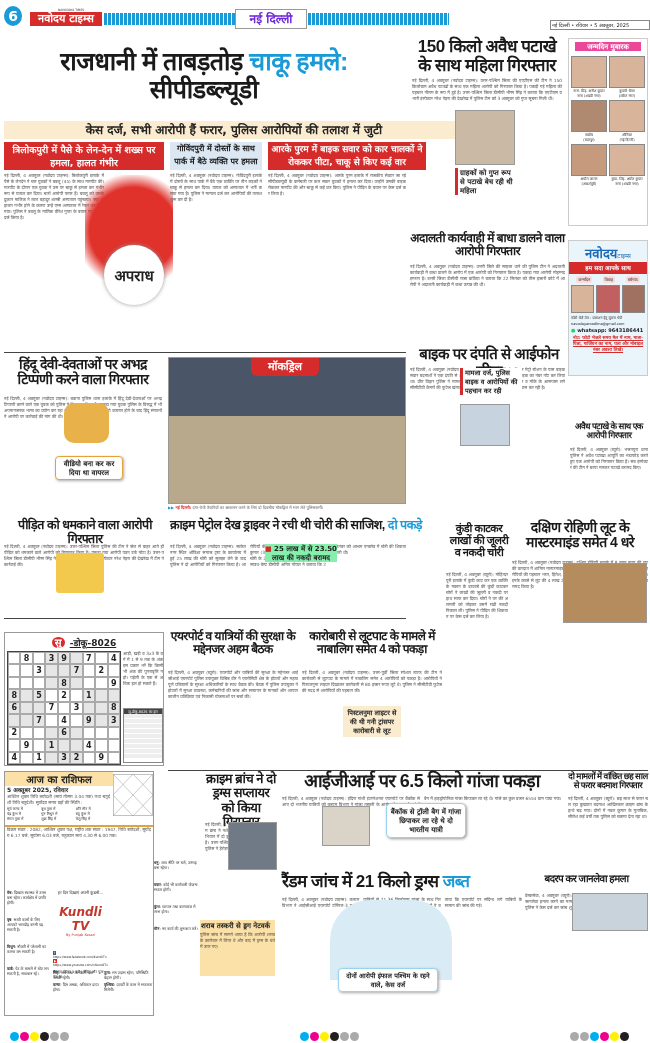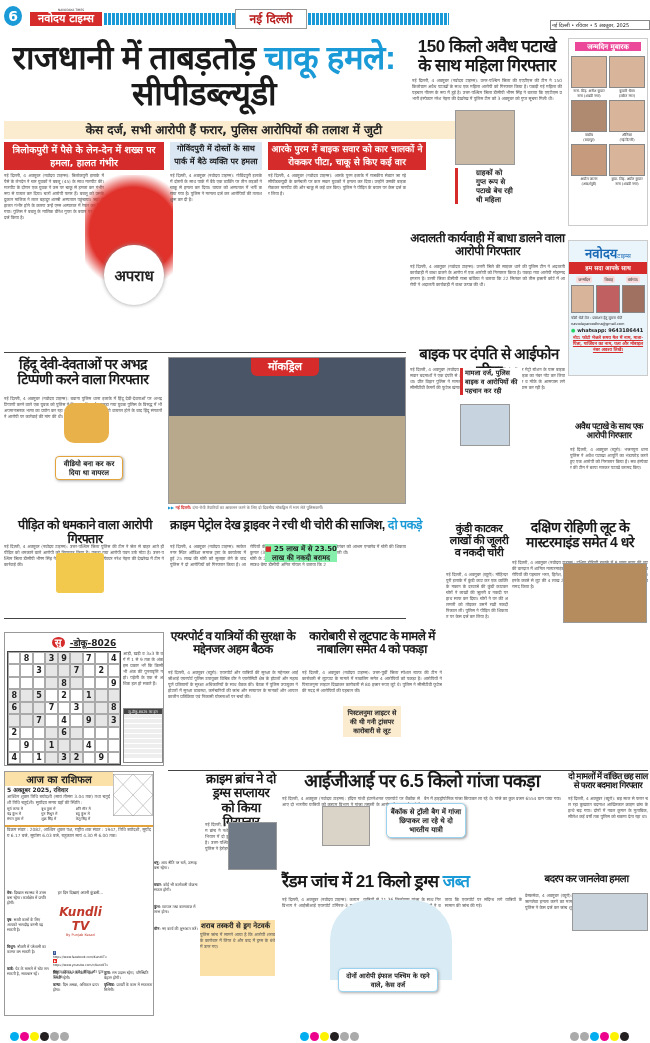--- a/index.html
+++ b/index.html
@@ -19,46 +19,46 @@
 .bday-photo{background:#d8b59a;border:1px solid #888}
 </style>
 </head>
 <body>
 
 <div class="abs" style="left:0;top:0;width:650px;height:34px;">
   <div class="abs" style="left:4px;top:6px;width:18px;height:20px;border-radius:50%;background:#1a9ad6;color:#fff;font-weight:bold;font-size:14px;text-align:center;line-height:20px;">6</div>
   <div class="abs" style="left:58px;top:8px;font-size:3px;color:#333;">NAVODAYA TIMES</div>
   <div class="abs" style="left:30px;top:12px;width:72px;height:14px;background:#d62b2b;color:#fff;font-weight:bold;font-size:11px;line-height:14px;text-align:center;">नवोदय टाइम्स</div>
   <div class="abs" style="left:104px;top:13px;width:345px;height:12px;background:repeating-linear-gradient(90deg,#1a9ad6 0 3px,#fff 3px 4px);"></div>
-  <div class="abs" style="left:235px;top:9px;width:72px;height:20px;background:#fff;border:1px solid #999;color:#b91c1c;font-weight:bold;font-size:12px;text-align:center;line-height:18px;">नई दिल्ली</div>
+  <div class="abs" style="left:235px;top:9px;width:72px;height:20px;background:#fff;border:1px solid #999;color:#6d28d9;font-weight:bold;font-size:12px;text-align:center;line-height:18px;">नई दिल्ली</div>
   <div class="abs" style="left:550px;top:20px;width:100px;font-size:5px;border:1px solid #888;padding:1px;">नई दिल्ली • रविवार • 5 अक्तूबर, 2025</div>
 </div>
 
-<div class="abs hl" style="left:4px;top:40px;width:400px;font-size:33px;">
+<div class="abs hl" style="left:4px;top:48px;width:400px;font-size:25px;">
   <span>राजधानी में ताबड़तोड़ </span><span style="color:#1a9ad6">चाकू हमले:</span><span> सीपीडब्ल्यूडी</span>
 </div>
 <div class="abs" style="left:4px;top:121px;width:460px;height:18px;background:#fbecd0;font-size:12px;font-weight:bold;text-align:center;line-height:18px;">केस दर्ज, सभी आरोपी हैं फरार, पुलिस आरोपियों की तलाश में जुटी</div>
 
 <div class="abs redbox" style="left:4px;top:142px;width:160px;height:28px;font-size:9.5px;">त्रिलोकपुरी में पैसे के लेन-देन में शख्स पर हमला, हालत गंभीर</div>
 <div class="abs lblue" style="left:170px;top:142px;width:92px;height:28px;font-size:8px;line-height:13px;">गोविंदपुरी में दोस्तों के साथ पार्क में बैठे व्यक्ति पर हमला</div>
 <div class="abs redbox" style="left:268px;top:142px;width:158px;height:28px;font-size:9px;">आरके पुरम में बाइक सवार को कार चालकों ने रोककर पीटा, चाकू से किए कई वार</div>
 
 <div class="abs txt" style="left:4px;top:173px;width:100px;height:152px;">नई दिल्ली, 4 अक्तूबर (नवोदय टाइम्स): त्रिलोकपुरी इलाके में पैसे के लेनदेन ने चार युवकों ने बबलू (45) के साथ मारपीट की। मारपीट के दौरान एक युवक ने उस पर चाकू से हमला कर गंभीर रूप से घायल कर दिया। चारों आरोपी फरार हैं। बबलू को उसके दुकान मालिक ने लाल बहादुर शास्त्री अस्पताल पहुंचाया। जहां से हालत गंभीर होने के कारण उन्हें एम्स अस्पताल में रेफर कर दिया गया। पुलिस ने बबलू के मालिक वीरेश गुप्ता के बयान पर मामला दर्ज किया है।</div>
 <div class="abs" style="left:85px;top:175px;width:88px;height:140px;background:radial-gradient(circle at 55% 40%,#e0312b 0 45%,transparent 60%);"></div>
 <div class="abs" style="left:104px;top:245px;width:60px;height:60px;border-radius:50%;background:#fff;box-shadow:0 0 4px #999;display:flex;align-items:center;justify-content:center;">
   <span style="font-weight:bold;font-size:15px;color:#222;">अपराध</span>
 </div>
 <div class="abs txt" style="left:170px;top:173px;width:92px;height:100px;">नई दिल्ली, 4 अक्तूबर (नवोदय टाइम्स): गोविंदपुरी इलाके में दोस्तों के साथ पार्क में बैठे एक व्यक्ति पर तीन लड़कों ने चाकू से हमला कर दिया। घायल को अस्पताल में भर्ती कराया गया है। पुलिस ने मामला दर्ज कर आरोपियों की तलाश शुरू कर दी है।</div>
 <div class="abs txt" style="left:268px;top:173px;width:138px;height:152px;">नई दिल्ली, 4 अक्तूबर (नवोदय टाइम्स): आरके पुरम इलाके में राजकीय सेक्टर जा रहे सीपीडब्ल्यूडी के कर्मचारी पर कार सवार युवकों ने हमला कर दिया। उन्होंने उसकी बाइक रोककर मारपीट की और चाकू से कई वार किए। पुलिस ने पीड़ित के बयान पर केस दर्ज कर लिया है।</div>
 <div class="abs rule" style="left:4px;top:352px;width:402px;height:1px;"></div>
 
 <div class="abs hl" style="left:412px;top:38px;width:150px;font-size:17px;">150 किलो अवैध पटाखे के साथ महिला गिरफ्तार</div>
 <div class="abs txt" style="left:412px;top:78px;width:150px;height:150px;">नई दिल्ली, 4 अक्तूबर (नवोदय टाइम्स): उत्तर-पश्चिम जिला की एएटीएस की टीम ने 150 किलोग्राम अवैध पटाखों के साथ एक महिला आरोपी को गिरफ्तार किया है। पकड़ी गई महिला की पहचान नीलम के रूप में हुई है। उत्तर-पश्चिम जिला डीसीपी भीष्म सिंह ने बताया कि एएटीएस प्रभारी इंस्पेक्टर नरेश नेहरा की देखरेख में पुलिस टीम को 3 अक्तूबर को गुप्त सूचना मिली थी।</div>
 <div class="abs img" style="left:455px;top:110px;width:60px;height:55px;"></div>
-<div class="abs" style="left:455px;top:168px;width:58px;font-size:7px;font-weight:bold;border-left:3px solid #d62b2b;padding-left:18px;background:#fff;">ग्राहकों को गुप्त रूप से पटाखे बेच रही थी महिला</div>
+<div class="abs" style="left:455px;top:168px;width:58px;font-size:7px;font-weight:bold;border-left:3px solid #d62b2b;padding-left:2px;background:#fff;">ग्राहकों को गुप्त रूप से पटाखे बेच रही थी महिला</div>
 
 <div class="abs" style="left:568px;top:38px;width:80px;height:188px;border:1px solid #ccc;">
   <div style="margin:3px 6px;background:#ec4899;color:#fff;font-size:7px;font-weight:bold;text-align:center;">जन्मदिन मुबारक</div>
   <div style="display:grid;grid-template-columns:1fr 1fr;gap:2px;padding:2px;">
     <div>
         <div class="bday-photo" style="height:32px"></div>
         <div style="font-size:3.5px;text-align:center;">नाना. सिंह. अनीश कुमार</div>
         <div style="font-size:3.5px;text-align:center;">नाना (शास्त्री नगर)</div>
       </div>
     <div>

